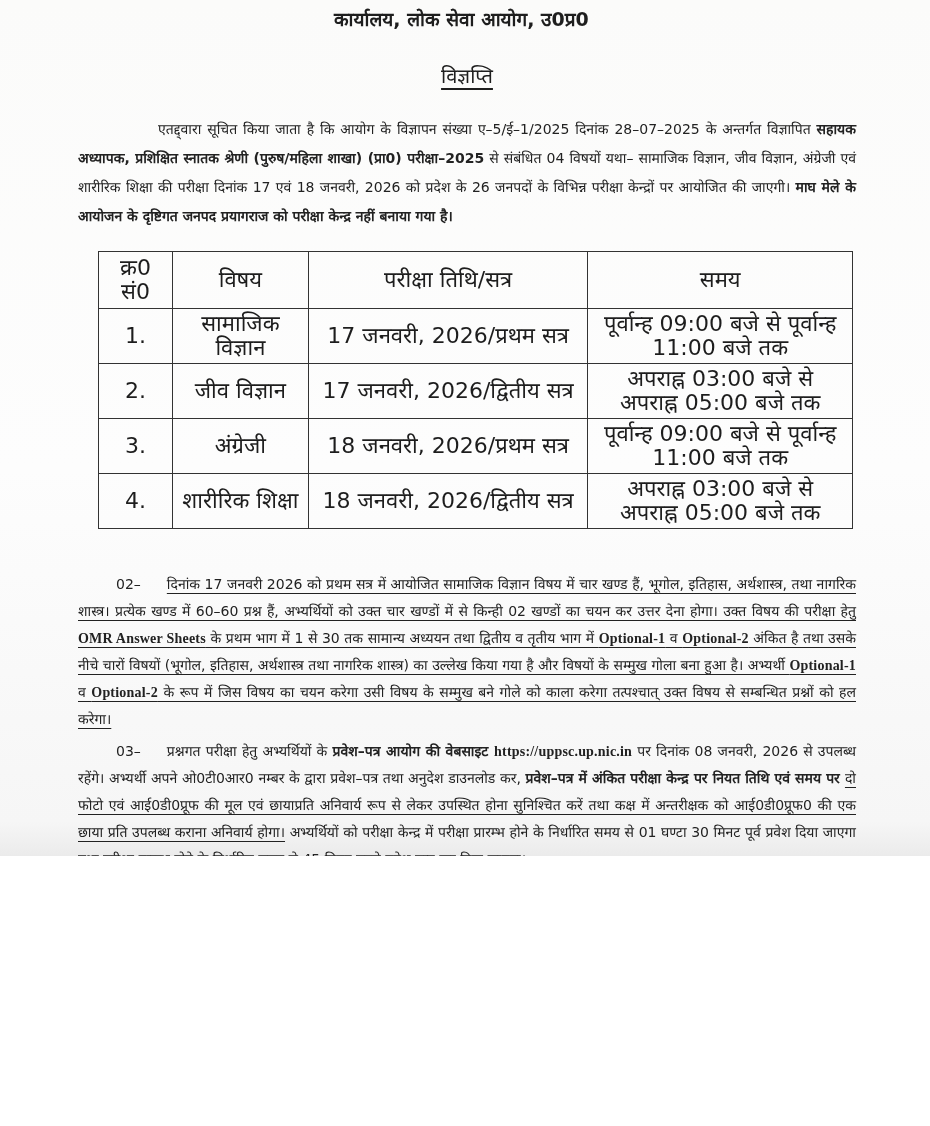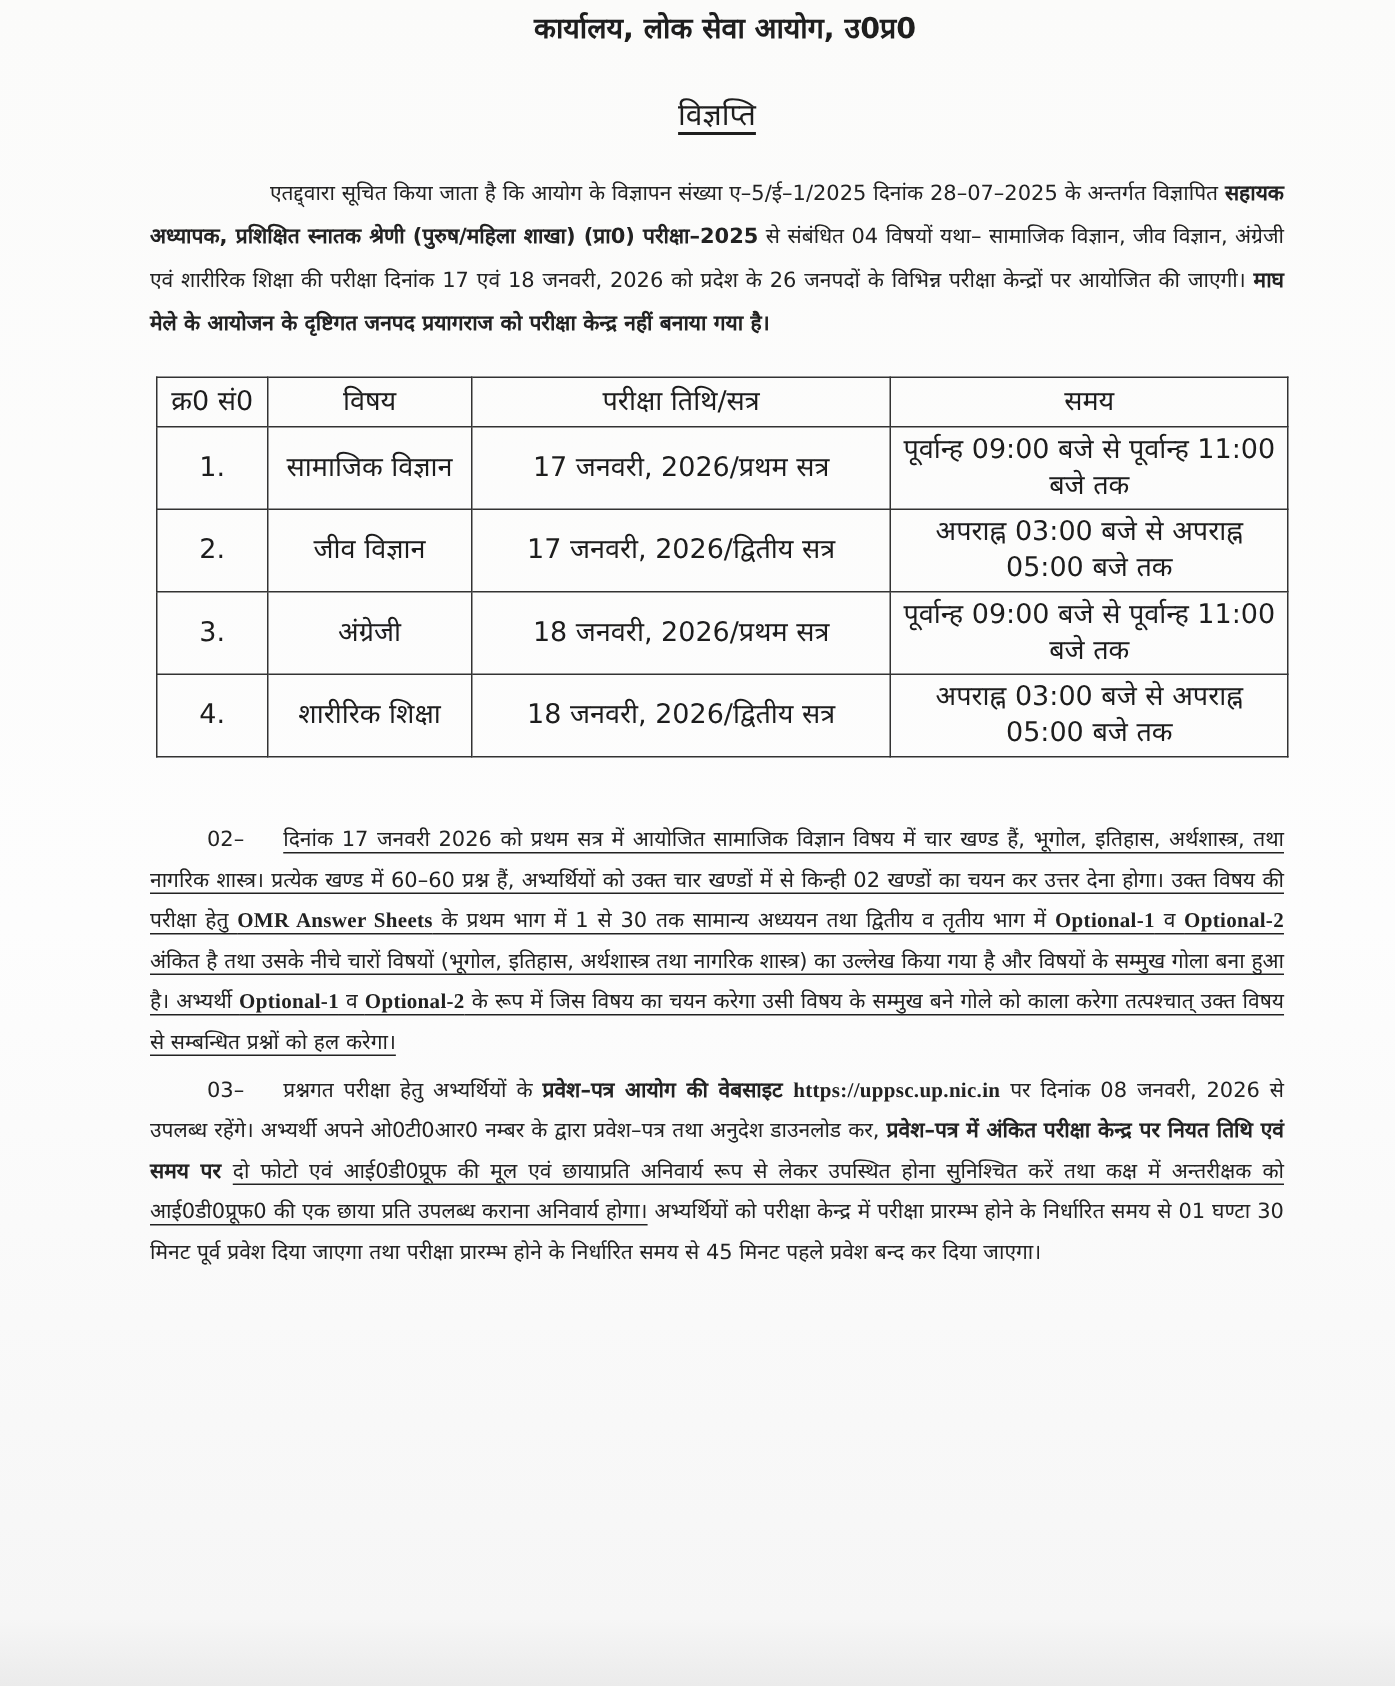--- a/index.html
+++ b/index.html
@@ -1,20 +1,20 @@
 <!DOCTYPE html>
 <html><head>
 <meta charset="utf-8">
 <style>
   html,body { margin:0; padding:0; background:#ffffff; }
   .page {
     position:relative;
-    width:930px; height:1124px;
+    width:930px; height:856px;
     box-sizing:border-box;
-    padding:6px 74px 0 100px;
+    padding:6px 74px 0 78px;
     background:linear-gradient(180deg,#fbfbfa 0%,#fdfdfd 55%,#f6f6f6 96%,#ebebeb 100%);
     color:#1e1e1e;
     font-family:"DejaVu Sans", sans-serif;
     overflow:hidden;
   }
   .doc-header {
     margin-left:256px;
     font-size:19px;
     font-weight:bold;
     line-height:26px;
@@ -40,23 +40,23 @@
   .para span.b { font-weight:bold; }
   .para span.u {
     text-decoration:underline;
     text-underline-offset:4px;
     text-decoration-thickness:1.2px;
   }
   .para span.latin { font-family:"Liberation Serif", serif; letter-spacing:0.2px; }
   .para span.marker { padding-right:26px; }
   table.schedule {
     width:755px;
-    margin:20px 0 0 4px;
+    margin:20px 0 0 20px;
     border-collapse:collapse;
-    font-size:18px;
+    font-size:22px;
     color:#1d1d1d;
   }
   table.schedule th, table.schedule td {
     border:1.6px solid #333;
     text-align:center;
     vertical-align:middle;
     padding:3px 7px;
     line-height:24px;
     font-weight:normal;
   }

